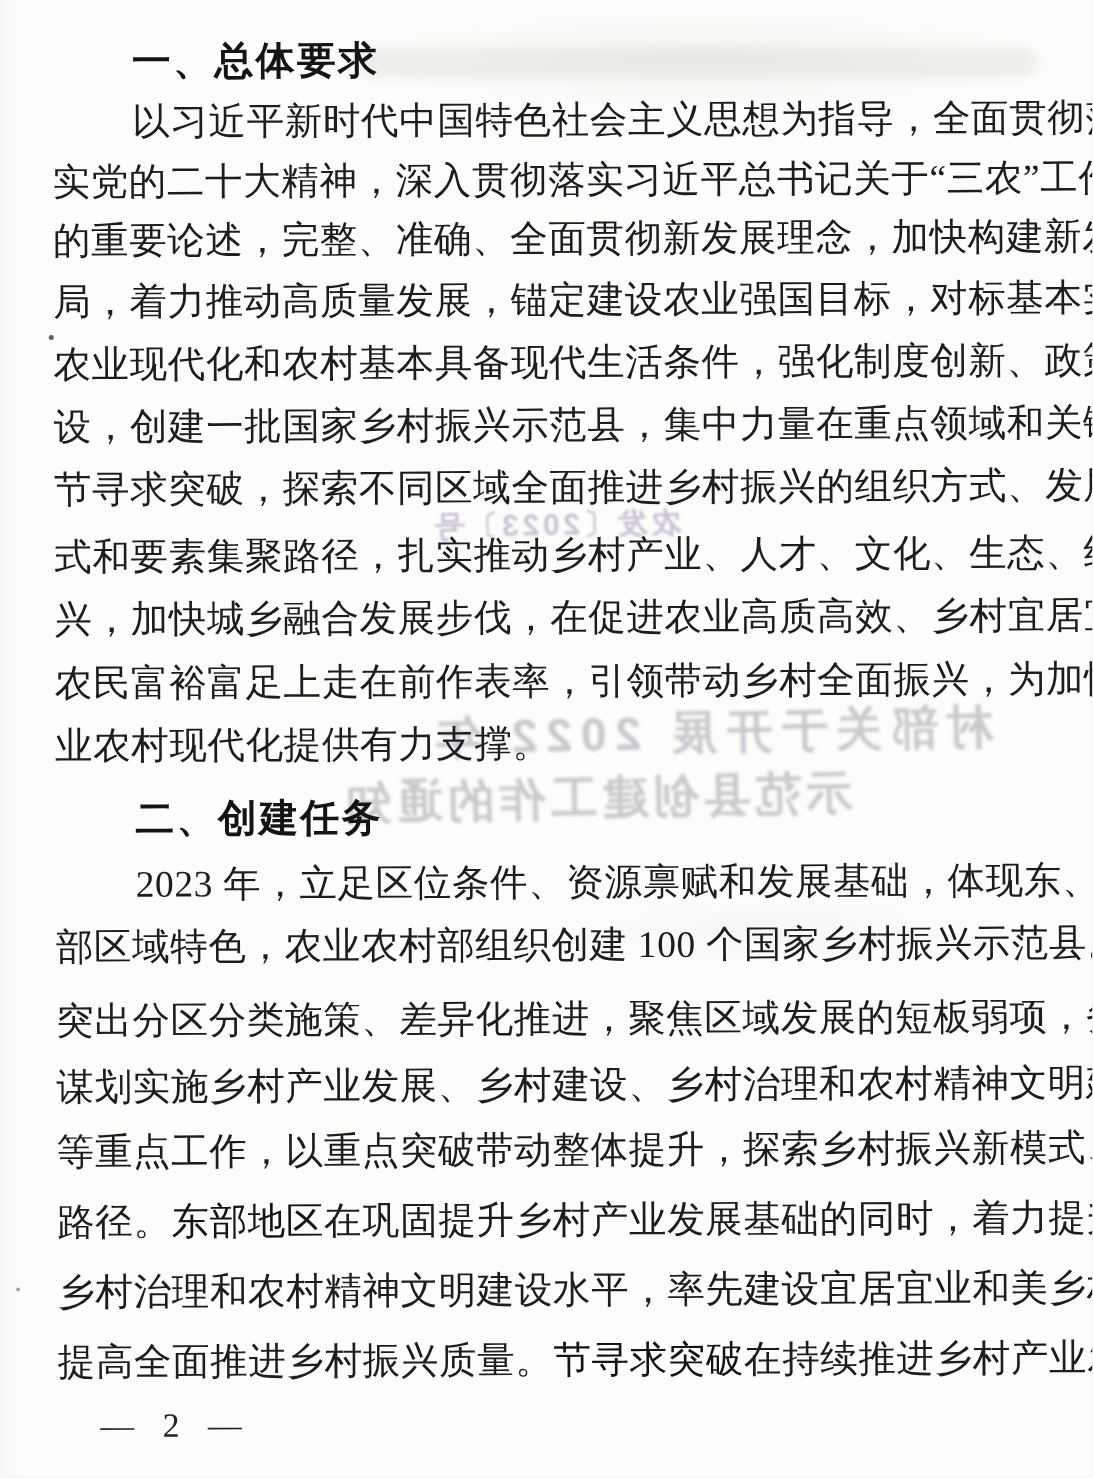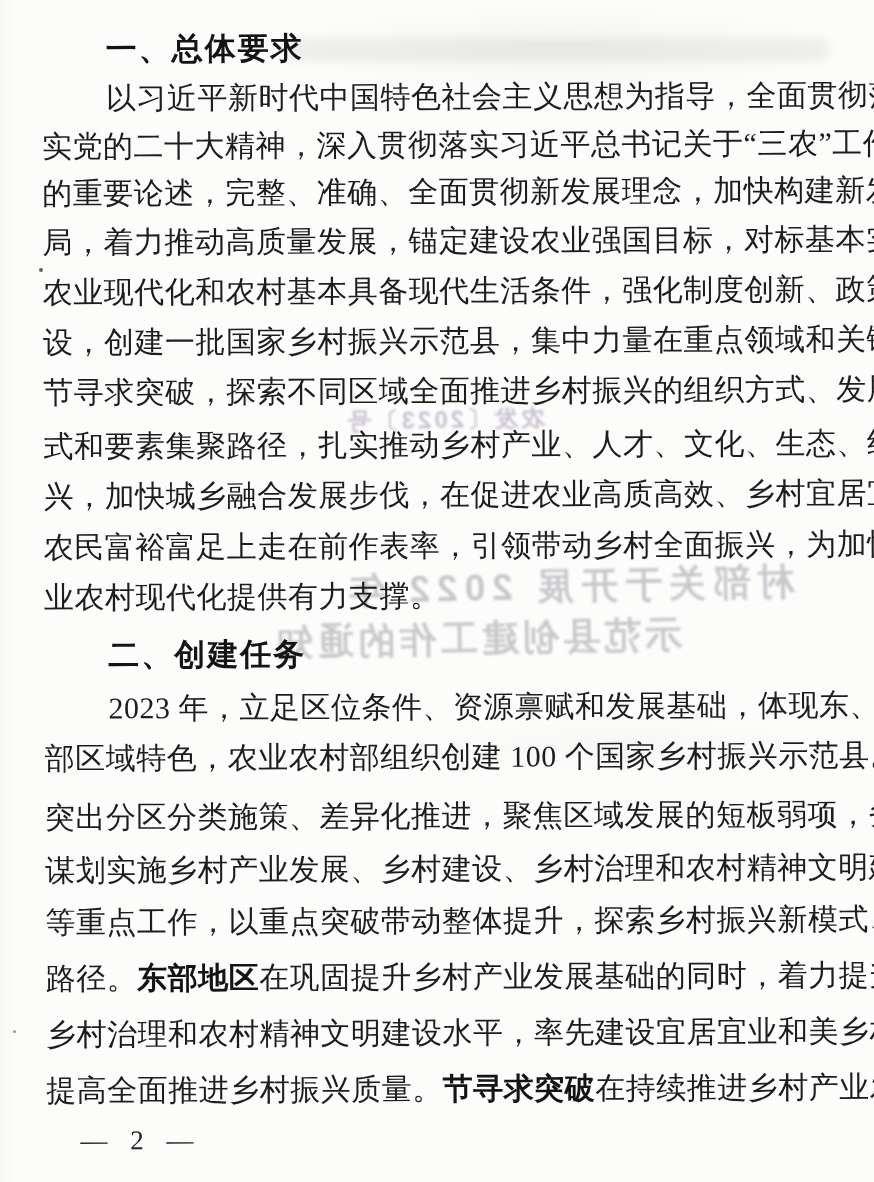--- a/index.html
+++ b/index.html
@@ -42,21 +42,21 @@
   .heading{
     position:absolute;left:44px;right:42px;
     height:46px;line-height:46px;
     text-indent:64px;
     font-family:"Liberation Sans","DejaVu Sans",sans-serif;
     font-weight:bold;font-size:31px;color:#141416;
     letter-spacing:2px;
   }
   .bd{
     font-family:"Liberation Sans","DejaVu Sans",sans-serif;
-    font-weight:bold;color:#141416;
+    font-weight:normal;color:#141416;
   }
   .pagenum{
     position:absolute;left:78px;top:1124px;
     font-size:27px;color:#222;letter-spacing:8px;
   }
   
   .bleed{
     position:absolute;
     font-family:"Liberation Sans","DejaVu Sans",sans-serif;
     font-weight:bold;

